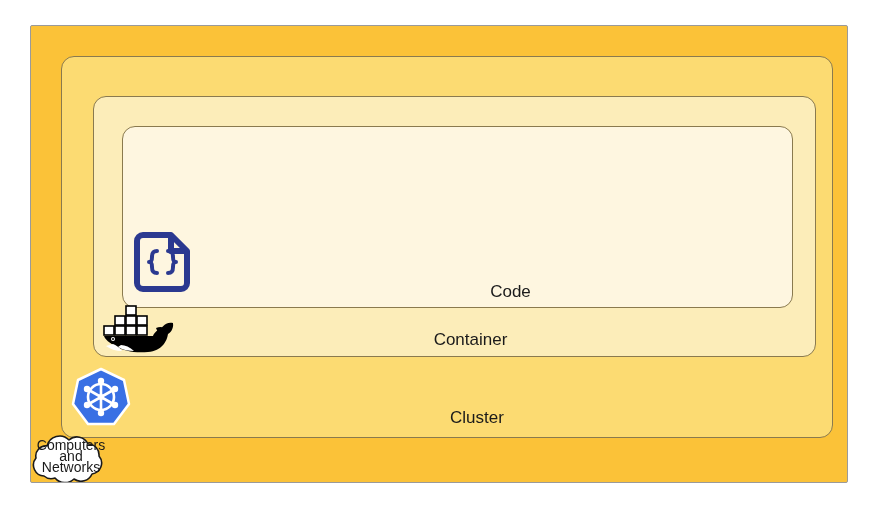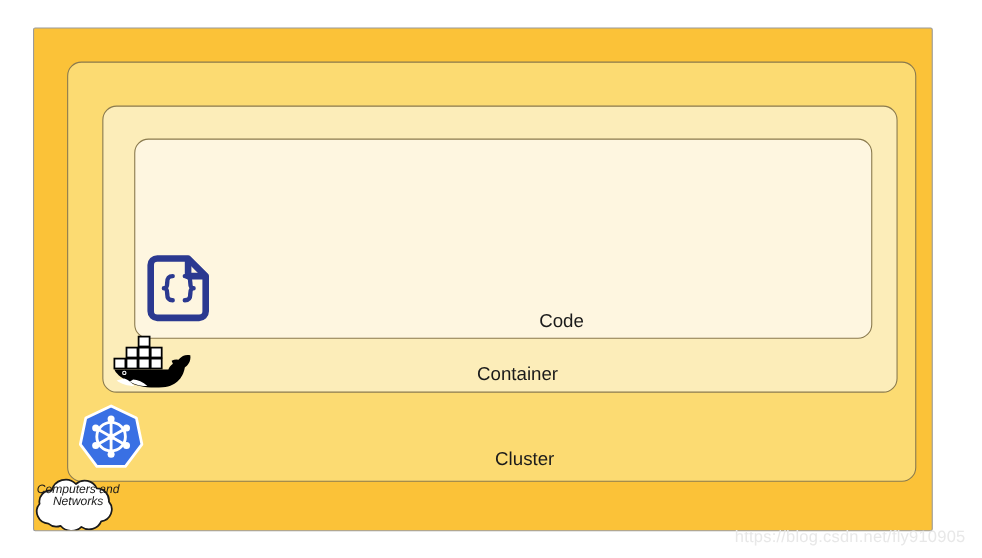--- a/index.html
+++ b/index.html
@@ -83,26 +83,25 @@
   .cloud-shape {
     position: absolute;
     left: 24px; top: 432px;
     width: 94px; height: 50px;
   }
   .cloud-text {
     position: absolute;
     left: 24px; top: 440px;
     width: 94px;
     text-align: center;
-    font-size: 11px;
+    font-size: 14px;
     line-height: 11px;
     color: #1a1a1a;
     white-space: pre-line;
     pointer-events: none;
-    font-style: italic;
   }
 
   
   .watermark {
     position: absolute;
     left: 668px;
     top: 480px;
     font-size: 15px;
     color: #e8e8e8;
     letter-spacing: 0.2px;
@@ -201,15 +200,14 @@
                a11 11 0 0 1 11 12
                a11 11 0 0 1 -7 18
                a12 12 0 0 1 -18 5
                a13 13 0 0 1 -19 -1
                a11 11 0 0 1 -11 -2 z" fill="#ffffff" stroke="#1a1a1a" stroke-width="1.6" stroke-linejoin="round"></path>
     </svg>
   </div>
   <div class="cloud-text">Computers and
 Networks</div>
 
-  <div class="watermark">https://blog.csdn.net/fly910905</div>
 
 </div>
 
 </body></html>

